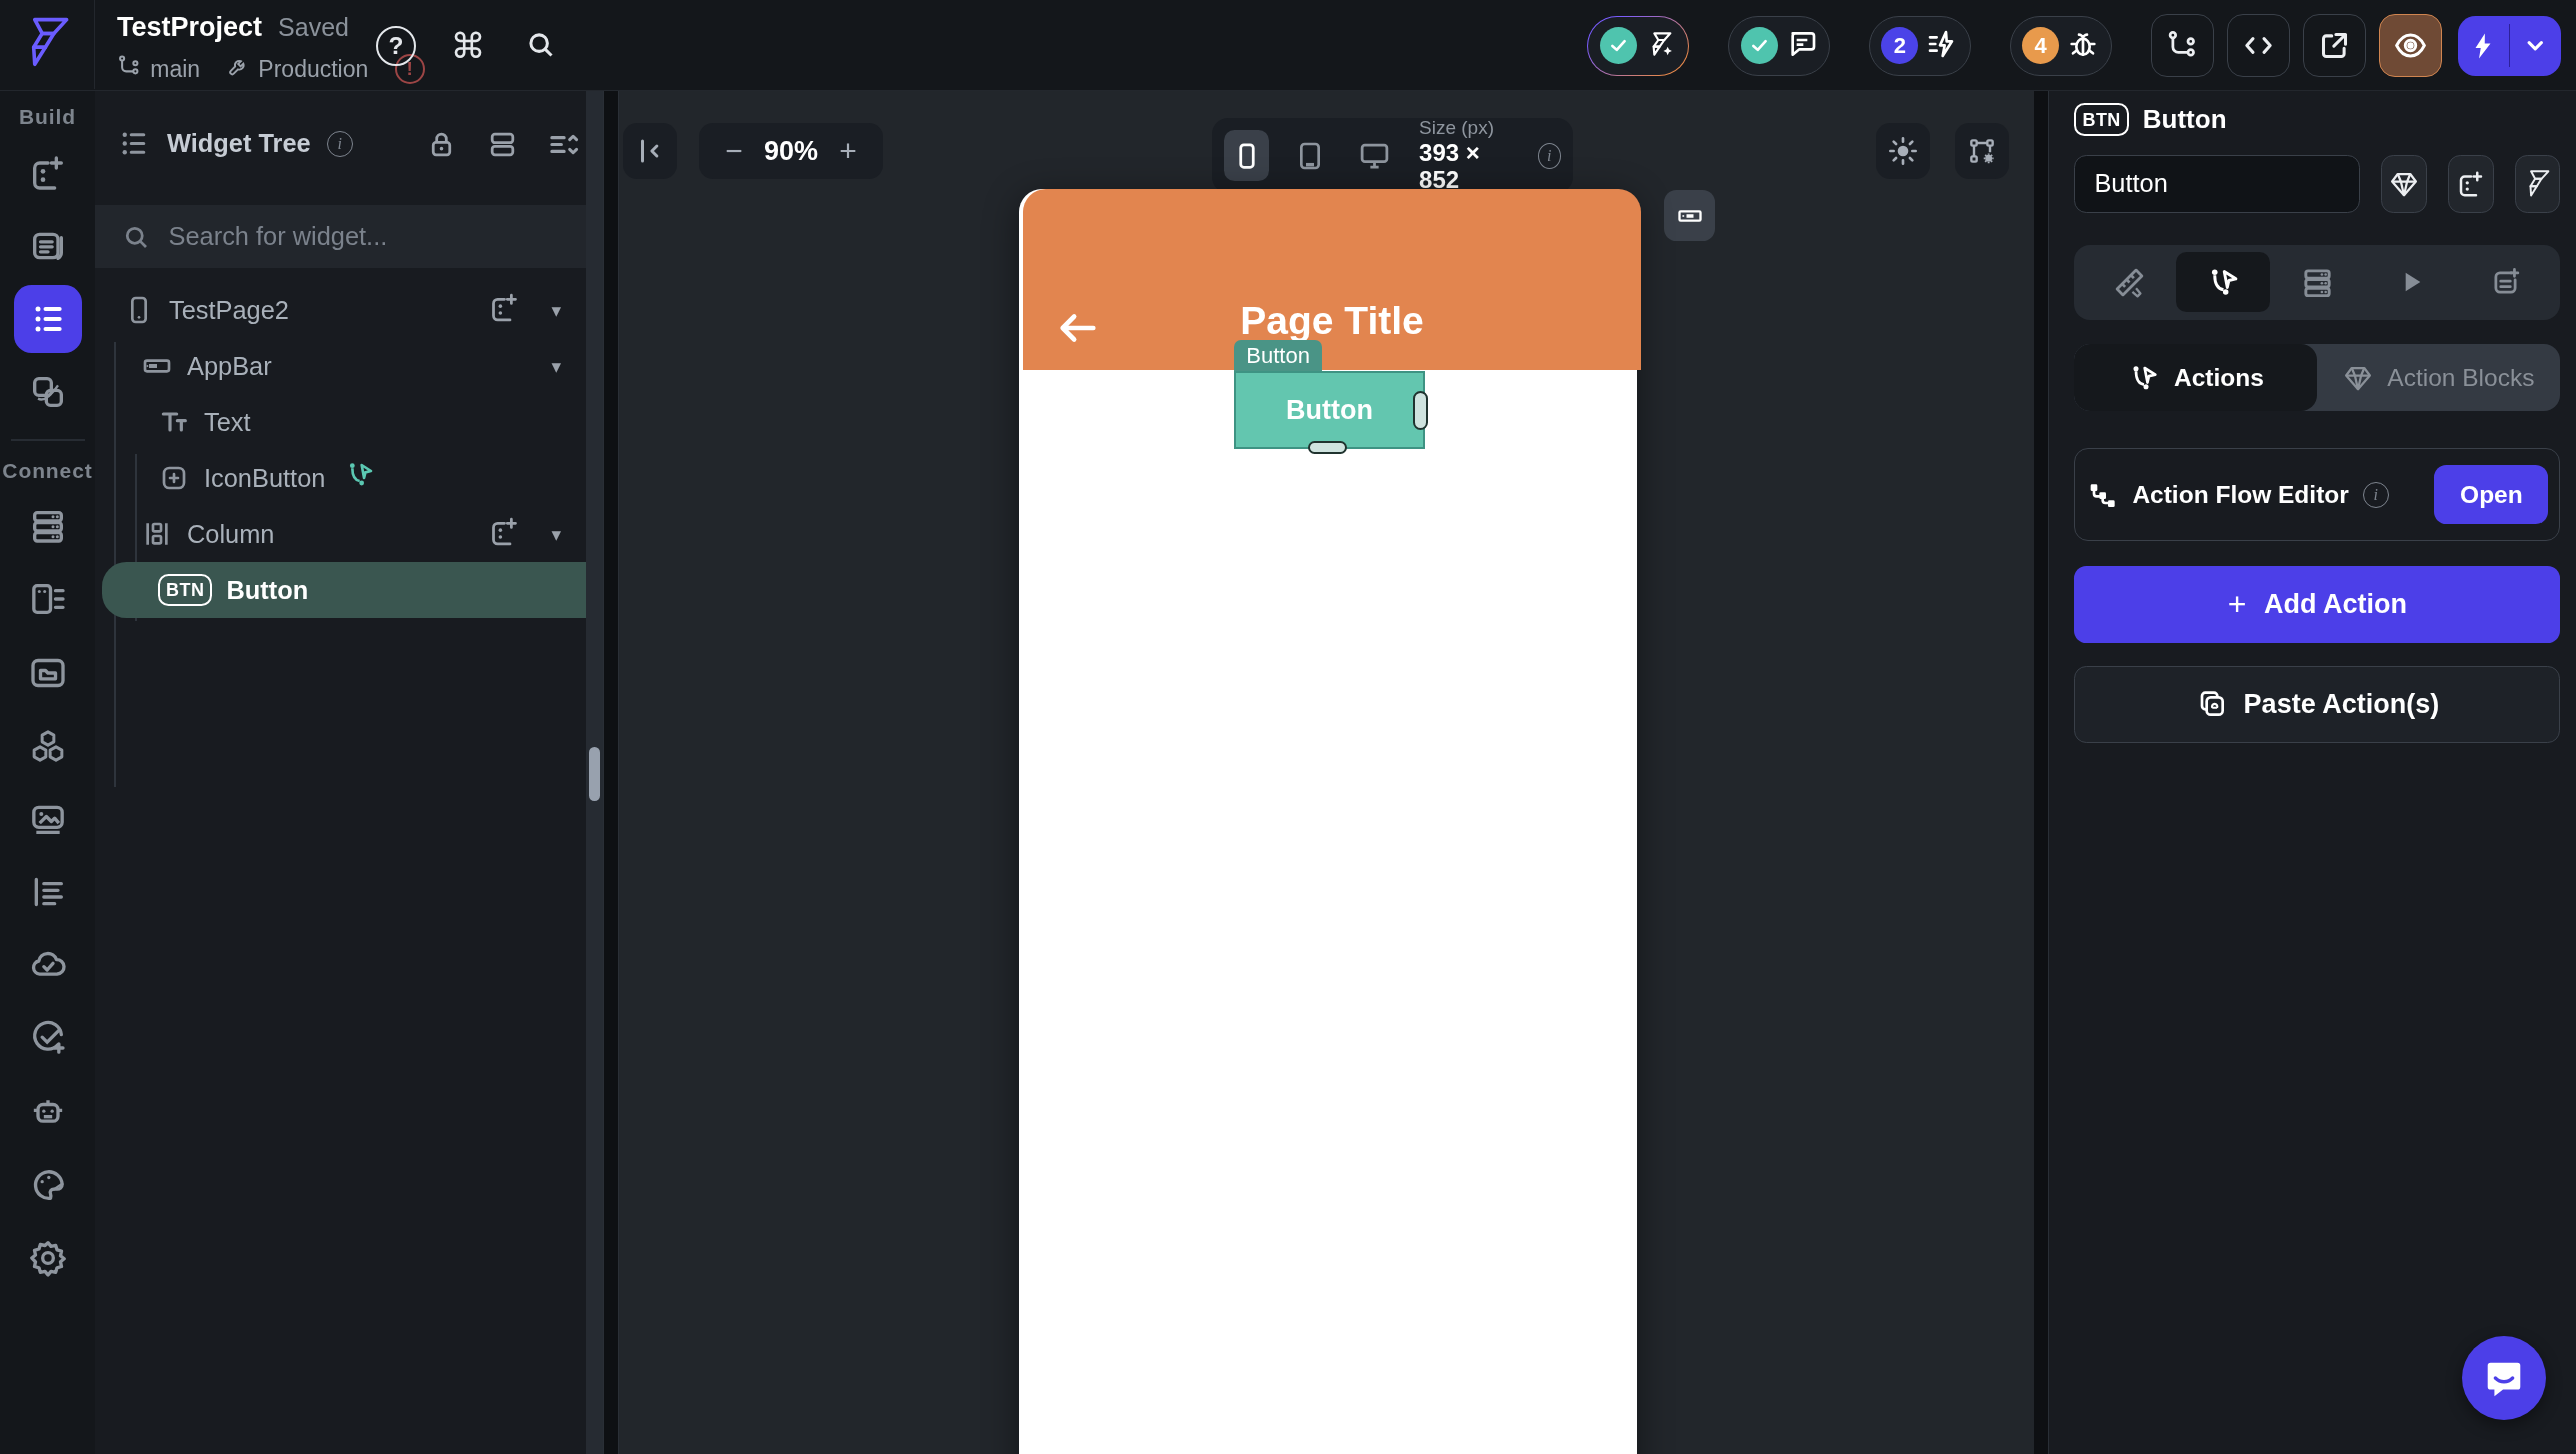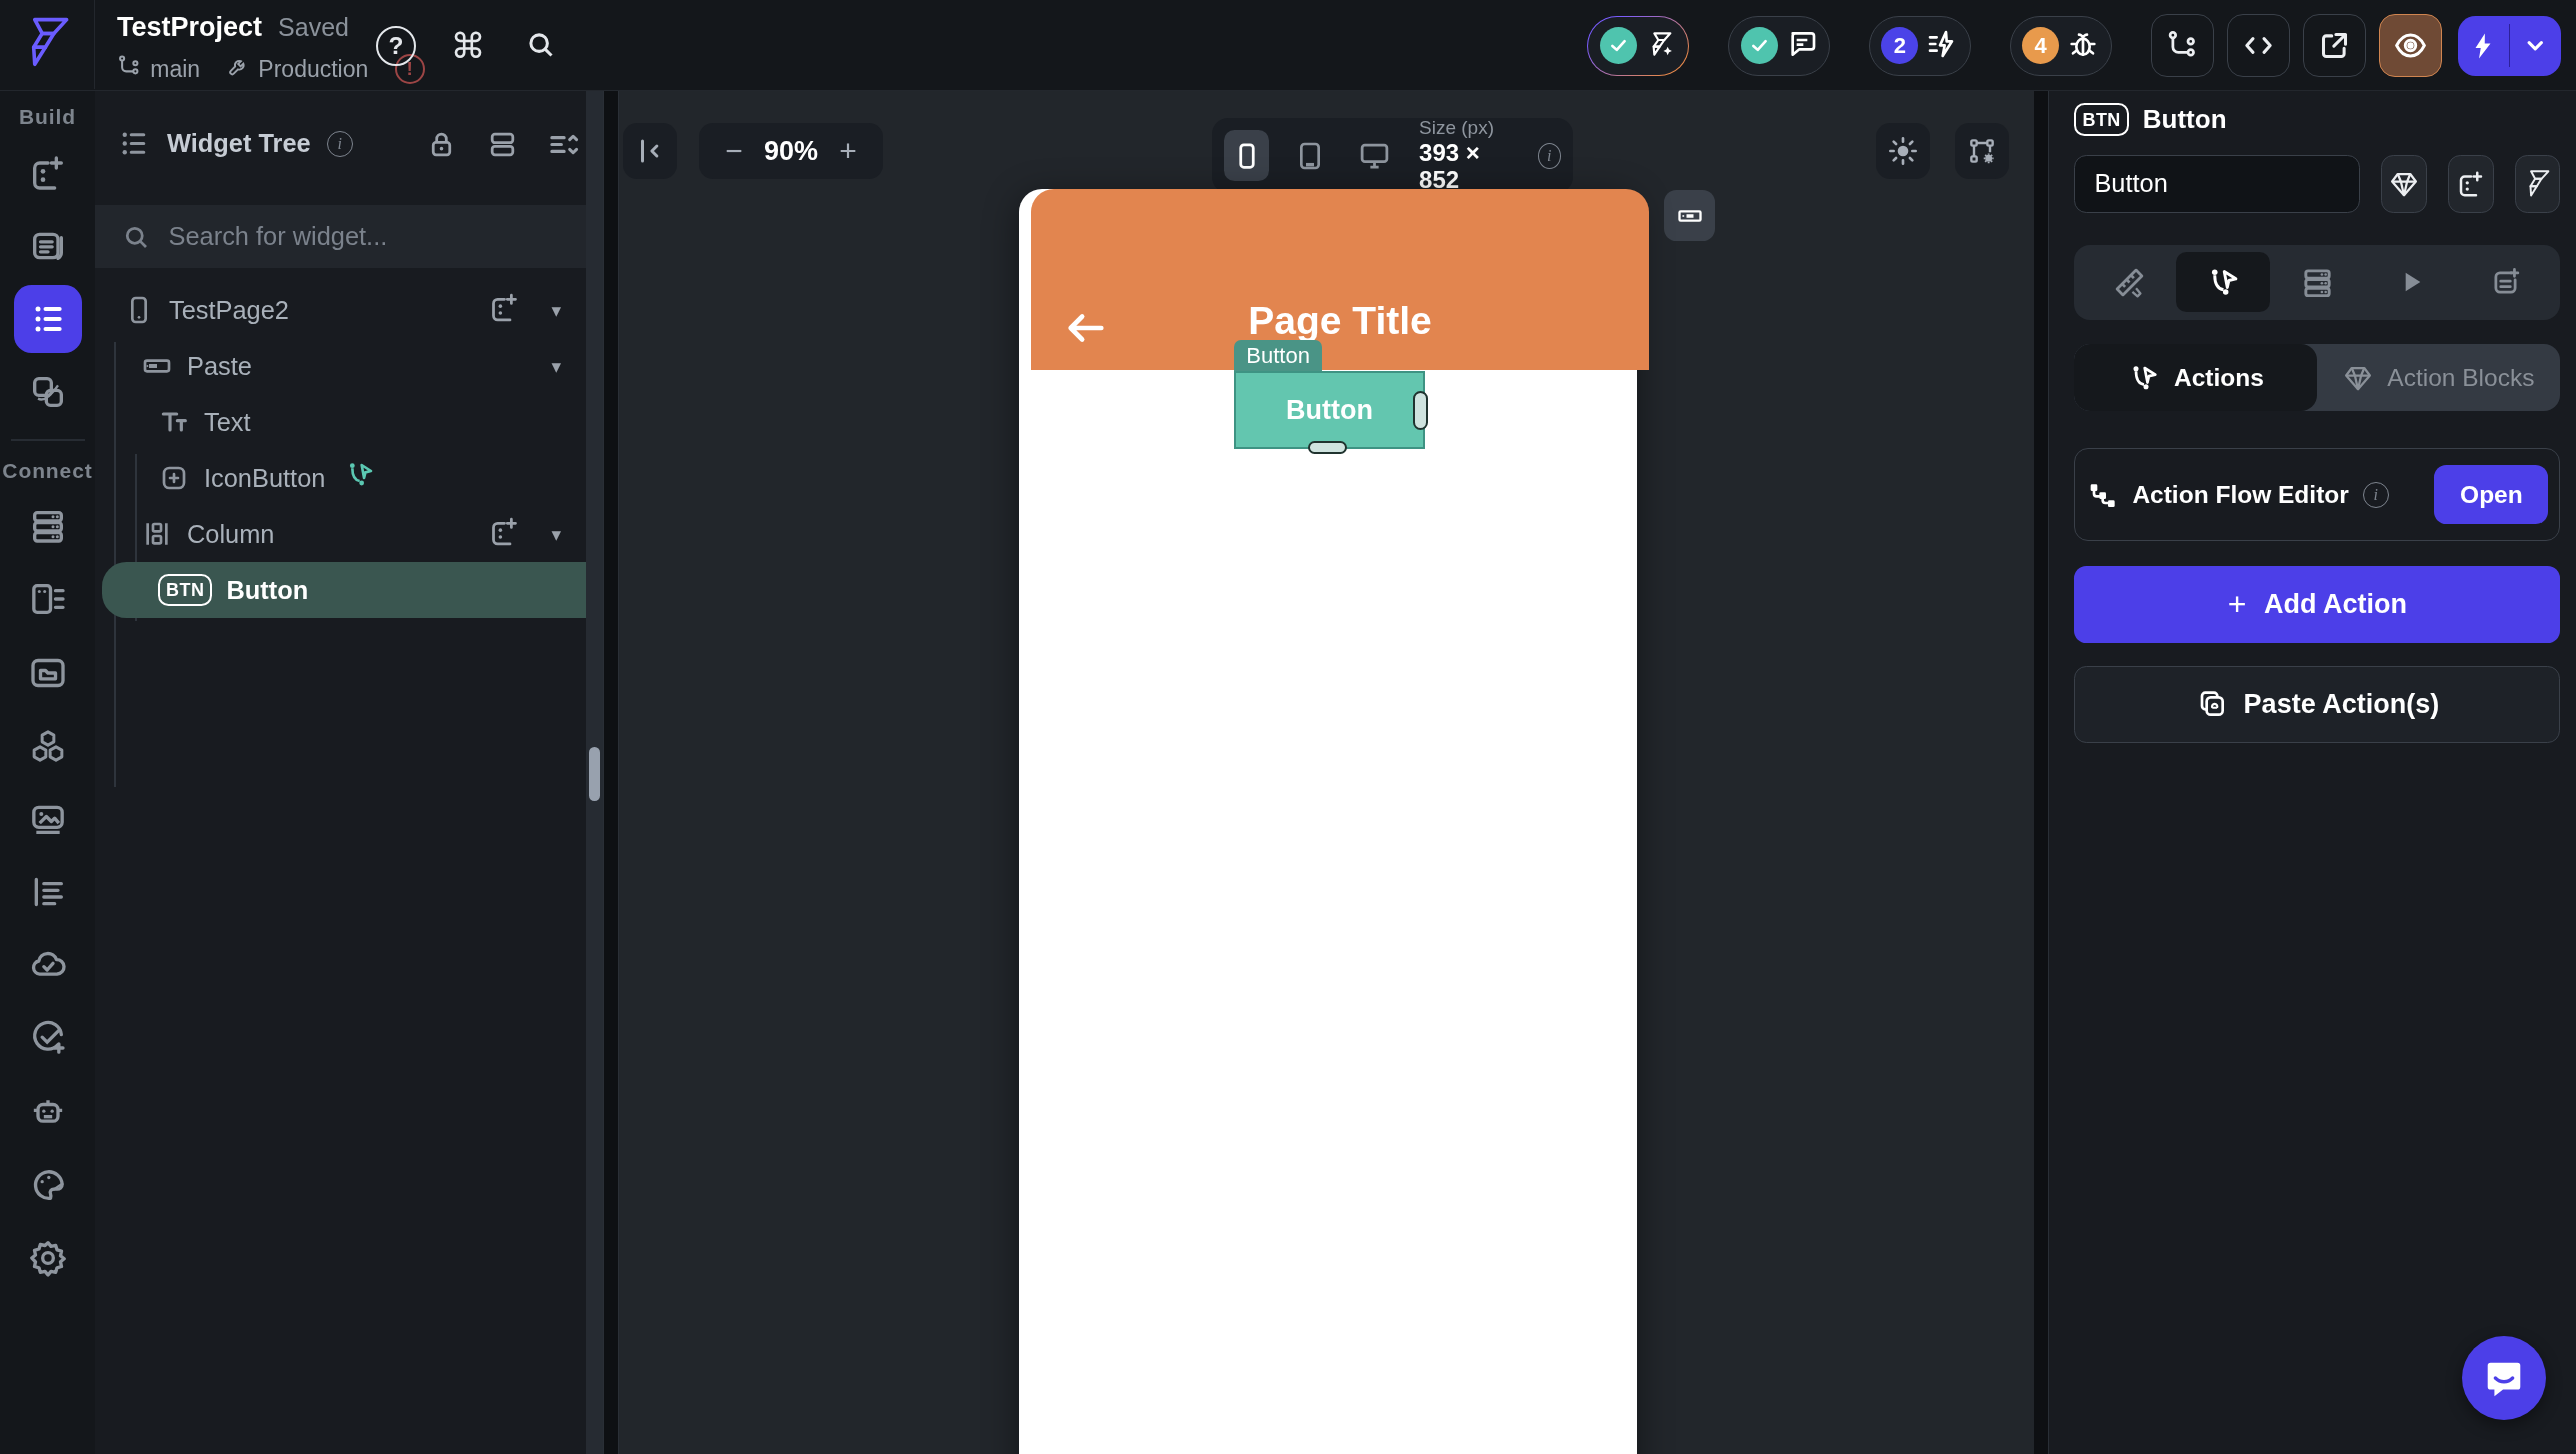--- a/index.html
+++ b/index.html
@@ -119,21 +119,21 @@
   .size-block { line-height:1.15; margin-left:3.5px; }
   .size-label { font-size:19px; color:#8e959e; }
   .size-value { font-size:24px; font-weight:bold; color:#fff; }
   .mini-appbar-btn { position:absolute; left:1045px; top:99px; width:51px; height:51px;
                      background:#3a4049; border-radius:12.3px; display:flex;
                      align-items:center; justify-content:center; color:#fff; }
 
   .phone { position:absolute; left:400px; top:98px; width:618px; height:1315px;
            background:#fff; border-radius:23px 23px 0 0;
            box-shadow:0 7px 35px rgba(0,0,0,.45); }
-  .appbar { position:absolute; left:12px; top:0; width:100%; height:181px;
+  .appbar { position:absolute; left:4px; top:0; width:100%; height:181px;
             background:#e2854f; border-radius:23px 23px 0 0;text-decoration:underline; }
   .appbar .back { position:absolute; left:32px; top:116px; color:#fff; }
   .appbar .ptitle { position:absolute; left:0; right:0; top:110px; text-align:center;
                     color:#fff; font-size:39px; font-weight:bold; }
   .sel-widget { position:absolute; left:215px; top:182px; width:191px; height:78px;
                 background:#63c6af; border:2.6px solid #3e9383; display:flex;
                 align-items:center; justify-content:center; color:#fff;
                 font-size:27px; font-weight:bold; }
   .sel-tag { position:absolute; left:215px; top:151px; height:32px; padding:0 12.3px;
              background:#4a9486; border-radius:7px 7px 0 0; color:#fff; font-size:22px;
@@ -530,21 +530,21 @@
           <span class="caret">▾</span>
         </span>
       </div>
 
       <div class="tree-row" style="padding-left:46px;">
         <svg class="ic" width="32" height="32" viewBox="0 0 24 24" fill="none" stroke="#8e959e" stroke-width="2">
           <rect x="3" y="8" width="18" height="8" rx="1.5"></rect>
           <rect x="6" y="10.5" width="6" height="3" fill="#8e959e" stroke="none"></rect>
           <circle cx="4.8" cy="12" r="0.7" fill="#8e959e" stroke="none"></circle>
         </svg>
-        <span class="lbl">Paste</span>
+        <span class="lbl">AppBar</span>
         <span class="suffix">
           <span class="caret">▾</span>
         </span>
       </div>
 
       <div class="tree-row" style="padding-left:63px;">
         <svg class="ic" width="32" height="32" viewBox="0 0 24 24" fill="none" stroke="#8e959e" stroke-width="2.4" stroke-linecap="round">
           <path d="M4 6 h10 M9 6 v12"></path>
           <path d="M14.5 11 h6 M17.5 11 v7"></path>
         </svg>

